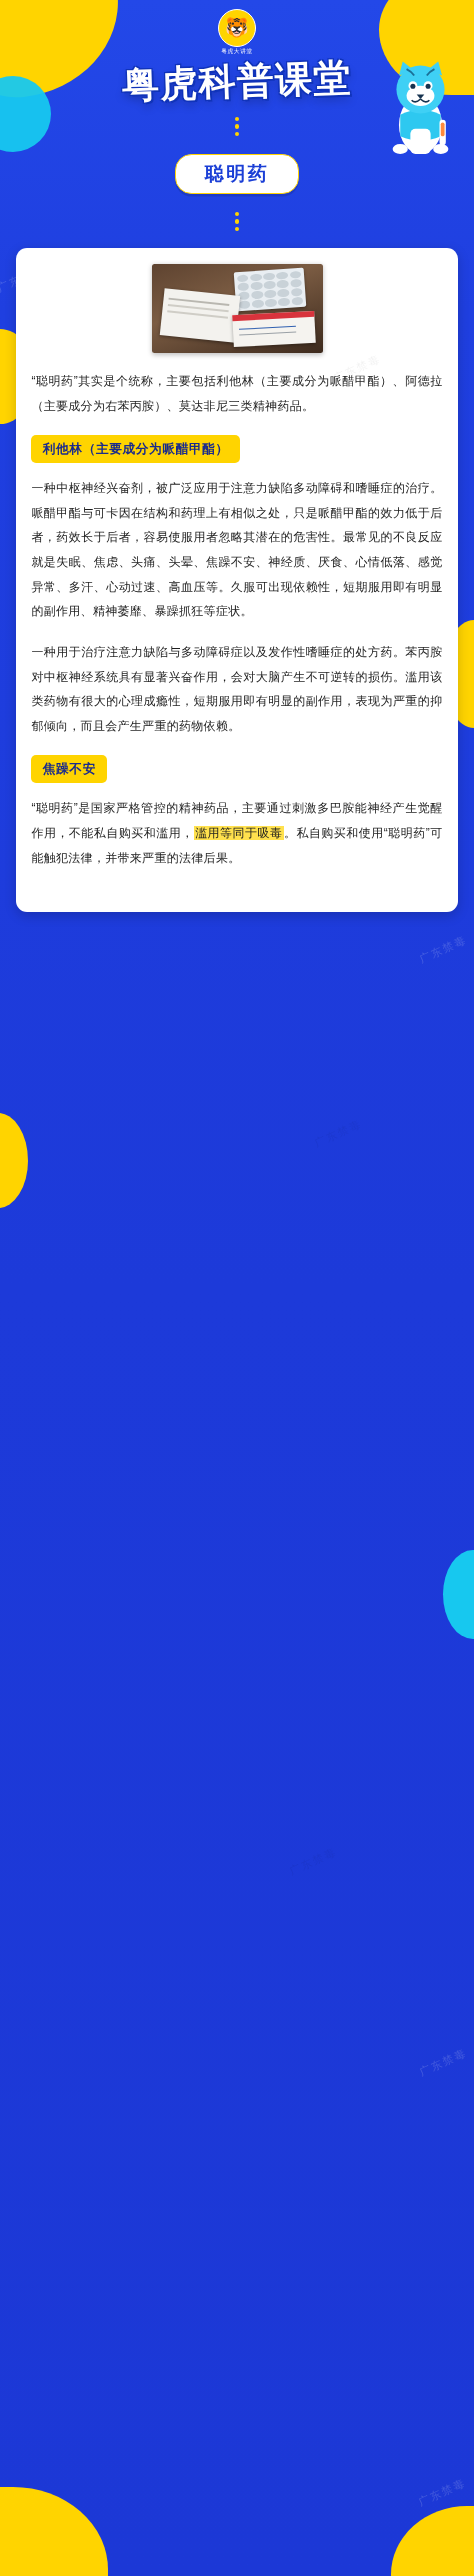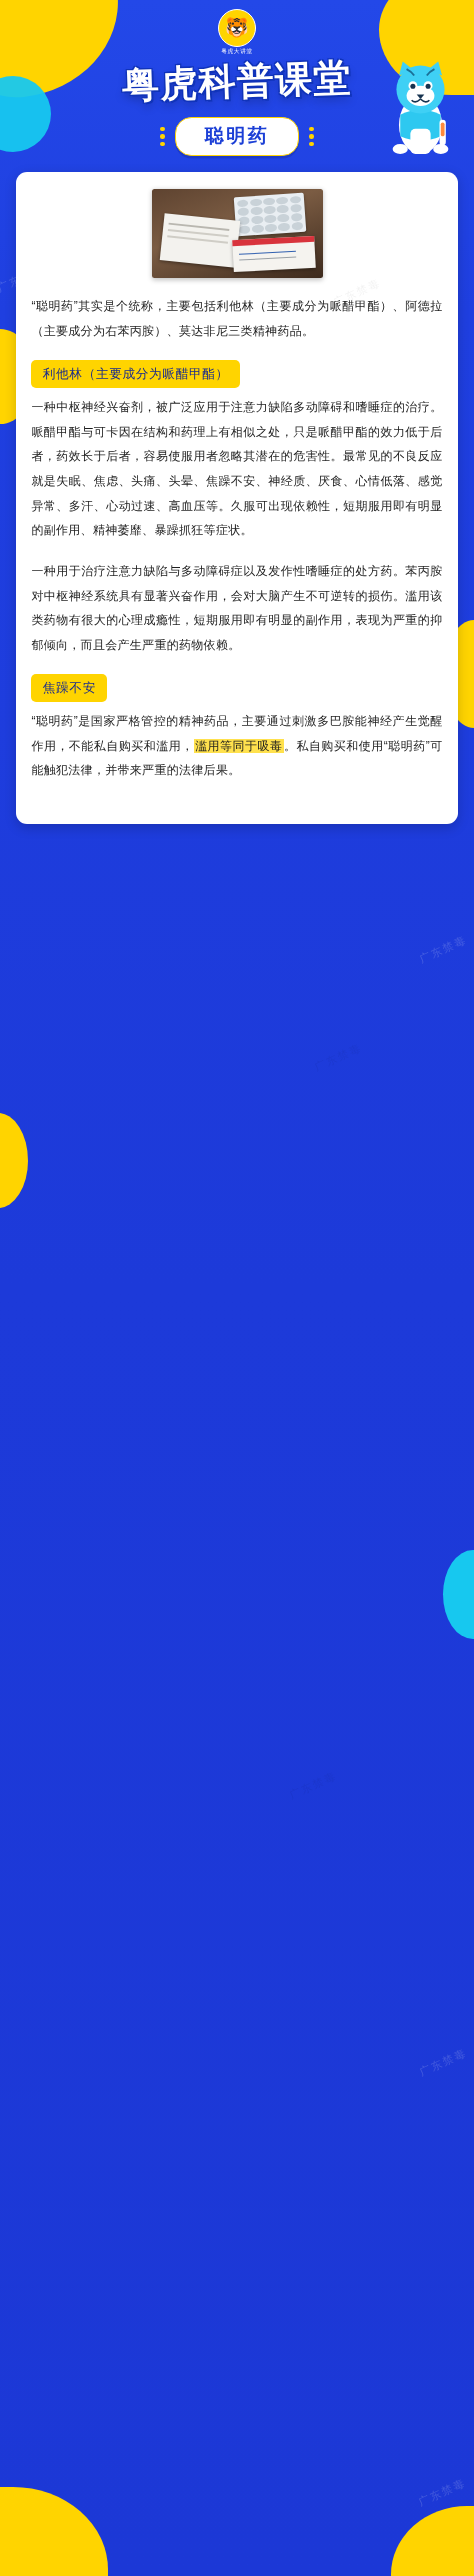--- a/index.html
+++ b/index.html
@@ -115,21 +115,22 @@
       -1.3px 1.3px 0 #1033b9,
       0 5px 8.9px rgba(0,0,0,.25);
     transform: rotate(-2deg);
     display: inline-block;
   }
   .subtitle-wrap {
     margin-top: 10px;
     display: flex;
     align-items: center;
     justify-content: center;
-    gap: 10px;
+    gap: 18px;
+    flex-direction: column;
   }
   .subtitle-pill {
     background: #fff;
     border-radius: 16.4px;
     padding: 5.7px 29px;
     border: 1.9px solid #ffd400;
     box-shadow: 0 2.5px 0 rgba(0,0,0,.12);
   }
   .subtitle-pill span {
     font-size: 19px;
@@ -232,23 +233,23 @@
     text-align: justify;
     margin-bottom: 16.4px;
     letter-spacing: 0.3px;
   }
   .section-title {
     display: inline-block;
     background: #ffd400;
     border-radius: 5px;
     padding: 5.7px 11.4px;
     font-size: 12.7px;
-    font-weight: normal;
+    font-weight: bold;
     color: #1a2b8c;
-    margin-bottom: 7px;
+    margin-bottom: 13px;
     letter-spacing: 0.6px;
   }
   .hl {
     background: #ffe14d;
     font-weight: normal;
     padding: 0 1.3px;
   }
 
   
   .wm {

